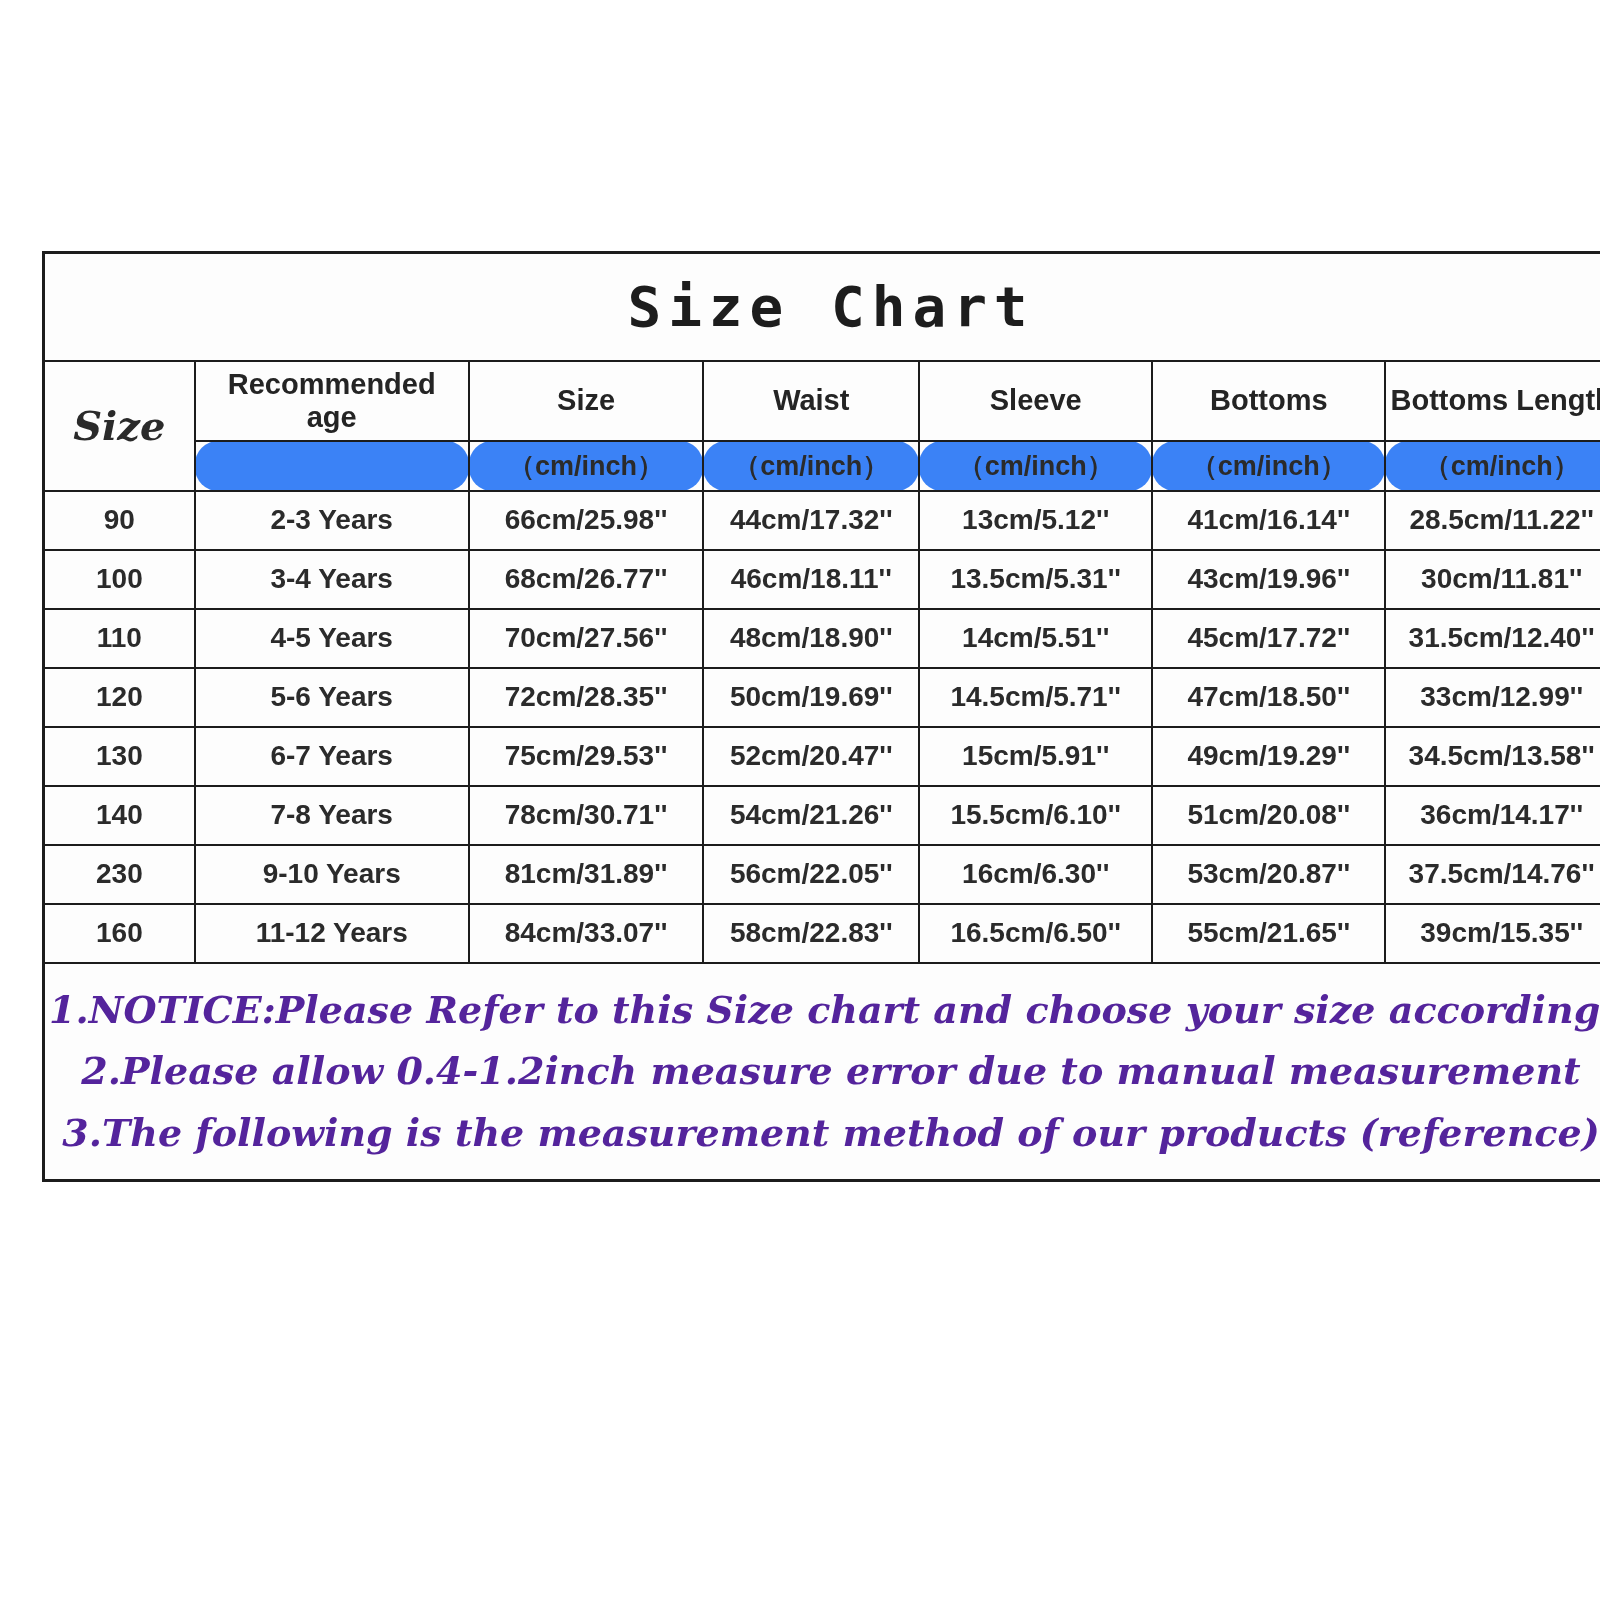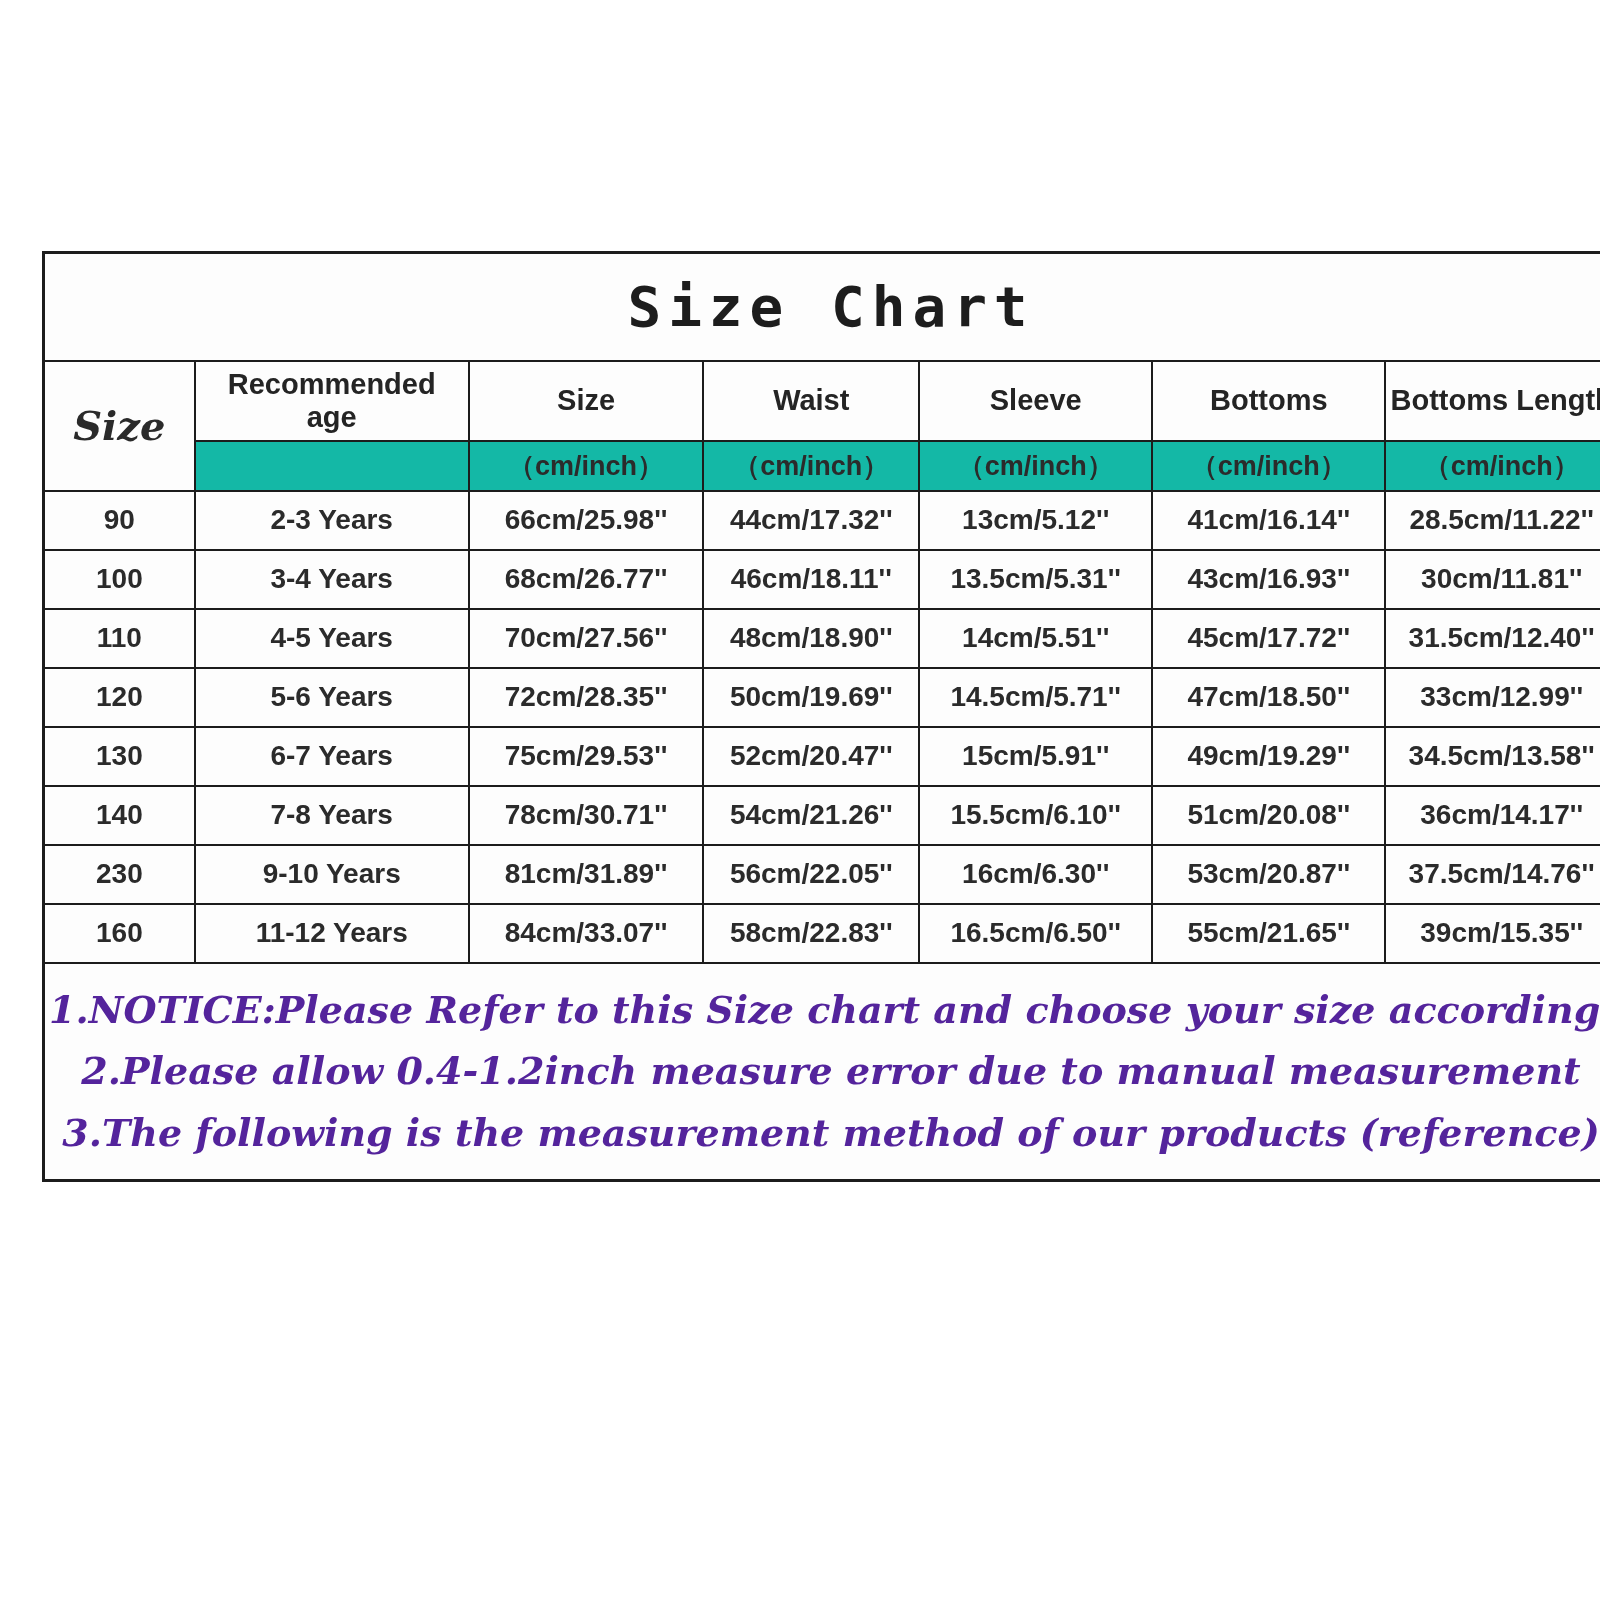--- a/index.html
+++ b/index.html
@@ -53,24 +53,25 @@
     background: #fdfdfd;
   }
   td.col-head-cell {
     height: 80px;
     font-size: 29px;
     font-weight: bold;
     color: #242424;
   }
   tr.unit-row td {
     height: 50px;
-    background: #14b8a6;
+    background: #3b82f6;
     font-size: 27px;
     font-weight: bold;
     color: #2b2b2b;
+    border-radius: 23px;
   }
   tr.data-row td {
     height: 59px;
     font-size: 28px;
     font-weight: bold;
     color: #2b2b2b;
   }
   td.notes-cell {
     height: 218px;
     padding: 14px 10px 18px 10px;
@@ -134,21 +135,21 @@
       <td>41cm/16.14''</td>
       <td>28.5cm/11.22''</td>
     </tr>
 
     <tr class="data-row">
       <td>100</td>
       <td>3-4 Years</td>
       <td>68cm/26.77''</td>
       <td>46cm/18.11''</td>
       <td>13.5cm/5.31''</td>
-      <td>43cm/16.93''</td>
+      <td>43cm/19.96''</td>
       <td>30cm/11.81''</td>
     </tr>
 
     <tr class="data-row">
       <td>110</td>
       <td>4-5 Years</td>
       <td>70cm/27.56''</td>
       <td>48cm/18.90''</td>
       <td>14cm/5.51''</td>
       <td>45cm/17.72''</td>

